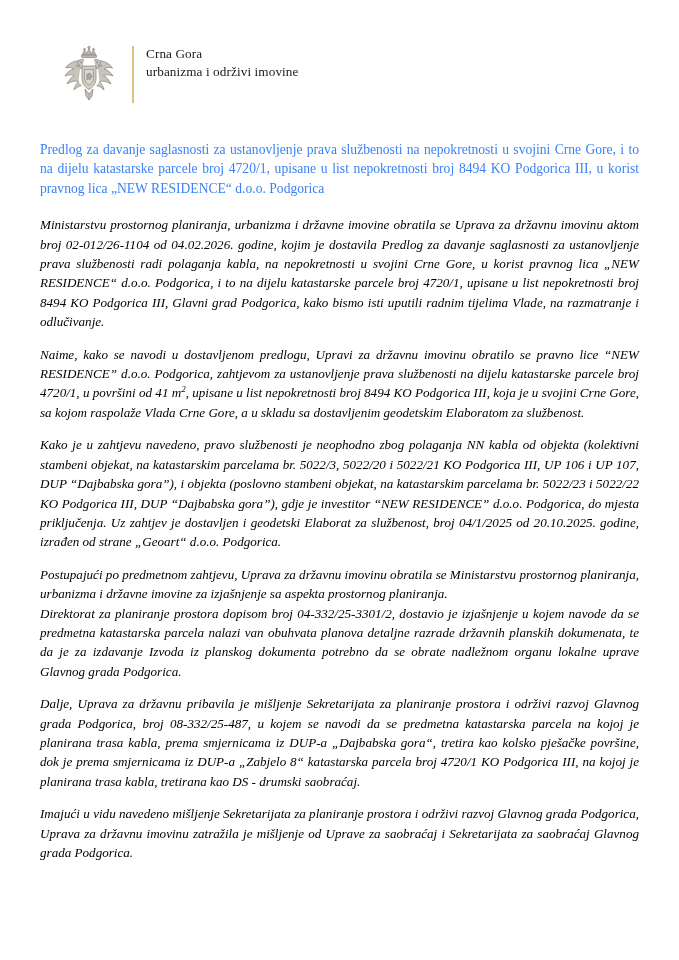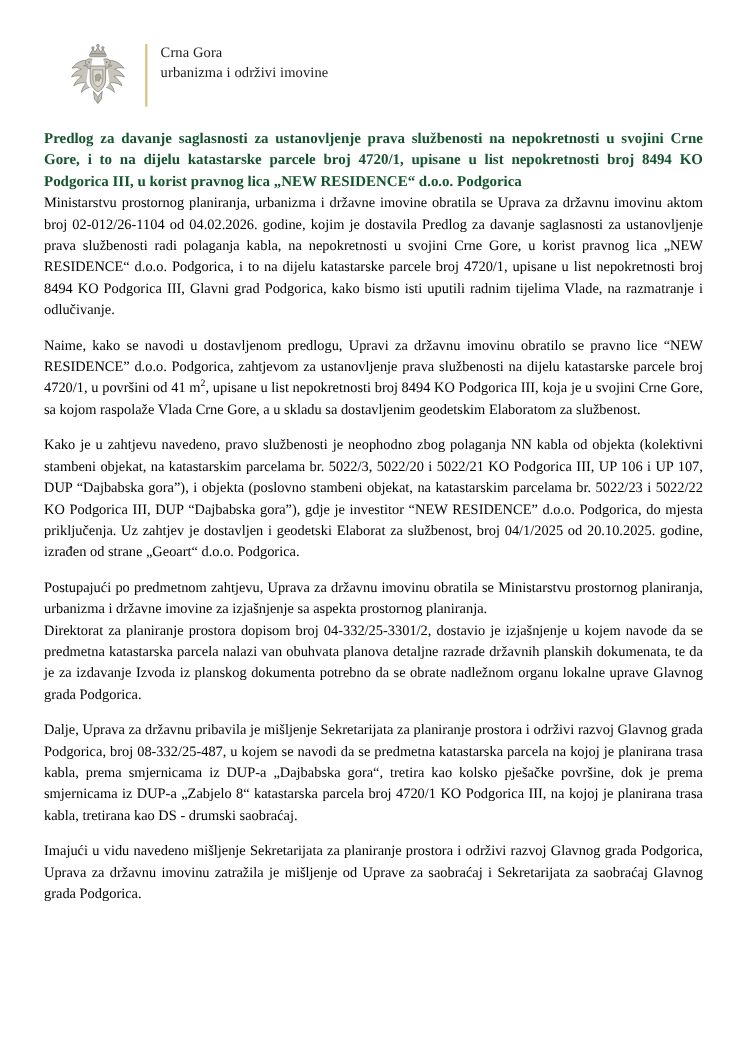--- a/index.html
+++ b/index.html
@@ -16,21 +16,21 @@
     box-sizing: border-box;
     padding: 30px 40px 0 40px;
     font-family: "Liberation Serif", "DejaVu Serif", serif;
     color: #000000;
     overflow: hidden;
   }
 
   
   .header {
     display: flex;
-    align-items: center;
+    align-items: flex-end;
     justify-content: space-between;
     height: 78px;
   }
 
   .header-left {
     display: flex;
     align-items: flex-start;
   }
 
   .coat-of-arms {
@@ -72,31 +72,33 @@
     font-family: "Liberation Serif", "DejaVu Serif", serif;
     font-size: 9.2px;
     line-height: 12.6px;
     color: #2b2b2b;
     padding-top: 8px;
     white-space: nowrap;
   }
 
   
   .doc-title {
-    margin-top: 8px;
+    margin-top: 32px;
     font-size: 13.6px;
     line-height: 19.4px;
-    font-weight: bold;
+    font-weight: normal;
     text-align: justify;
     text-justify: inter-word;
-    color: #14532d;
+    color: #3b82f6;
   }
 
   
   .body-text {
+    margin-top: 17px;
+    font-style: italic;
   }
 
   .para {
     font-size: 13.1px;
     line-height: 19.4px;
     text-align: justify;
     text-justify: inter-word;
     margin: 0 0 13px 0;
     color: #000000;
   }

